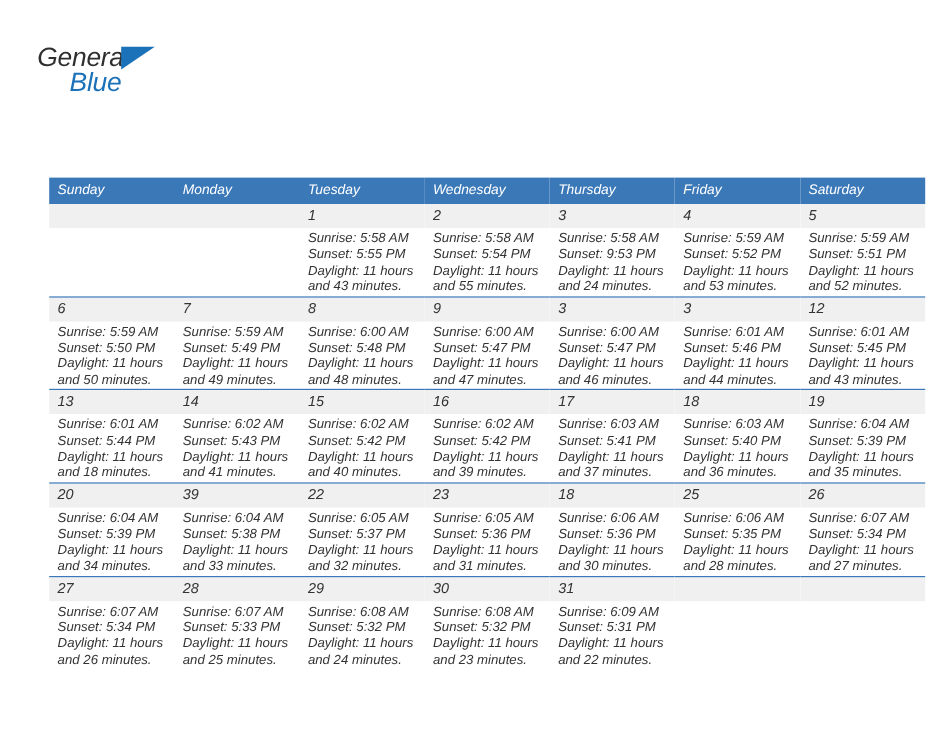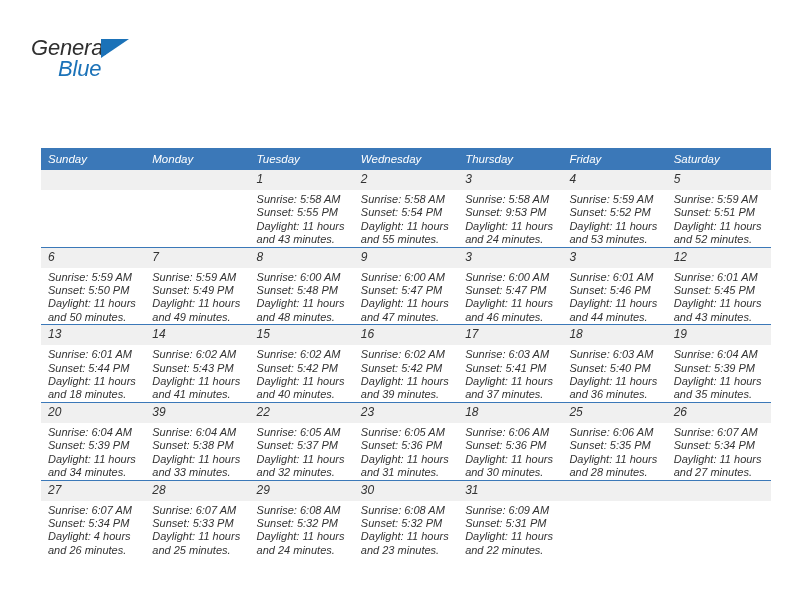--- a/index.html
+++ b/index.html
@@ -406,21 +406,21 @@
             </div>
           </td>
       </tr>
 
       <tr class="week">
         <td>
             <div class="daynum">27</div>
             <div class="details">
               <div>Sunrise: 6:07 AM</div>
               <div>Sunset: 5:34 PM</div>
-              <div class="daylight">Daylight: 4 hours and 26 minutes.</div>
+              <div class="daylight">Daylight: 11 hours and 26 minutes.</div>
             </div>
           </td>
         <td>
             <div class="daynum">28</div>
             <div class="details">
               <div>Sunrise: 6:07 AM</div>
               <div>Sunset: 5:33 PM</div>
               <div class="daylight">Daylight: 11 hours and 25 minutes.</div>
             </div>
           </td>

